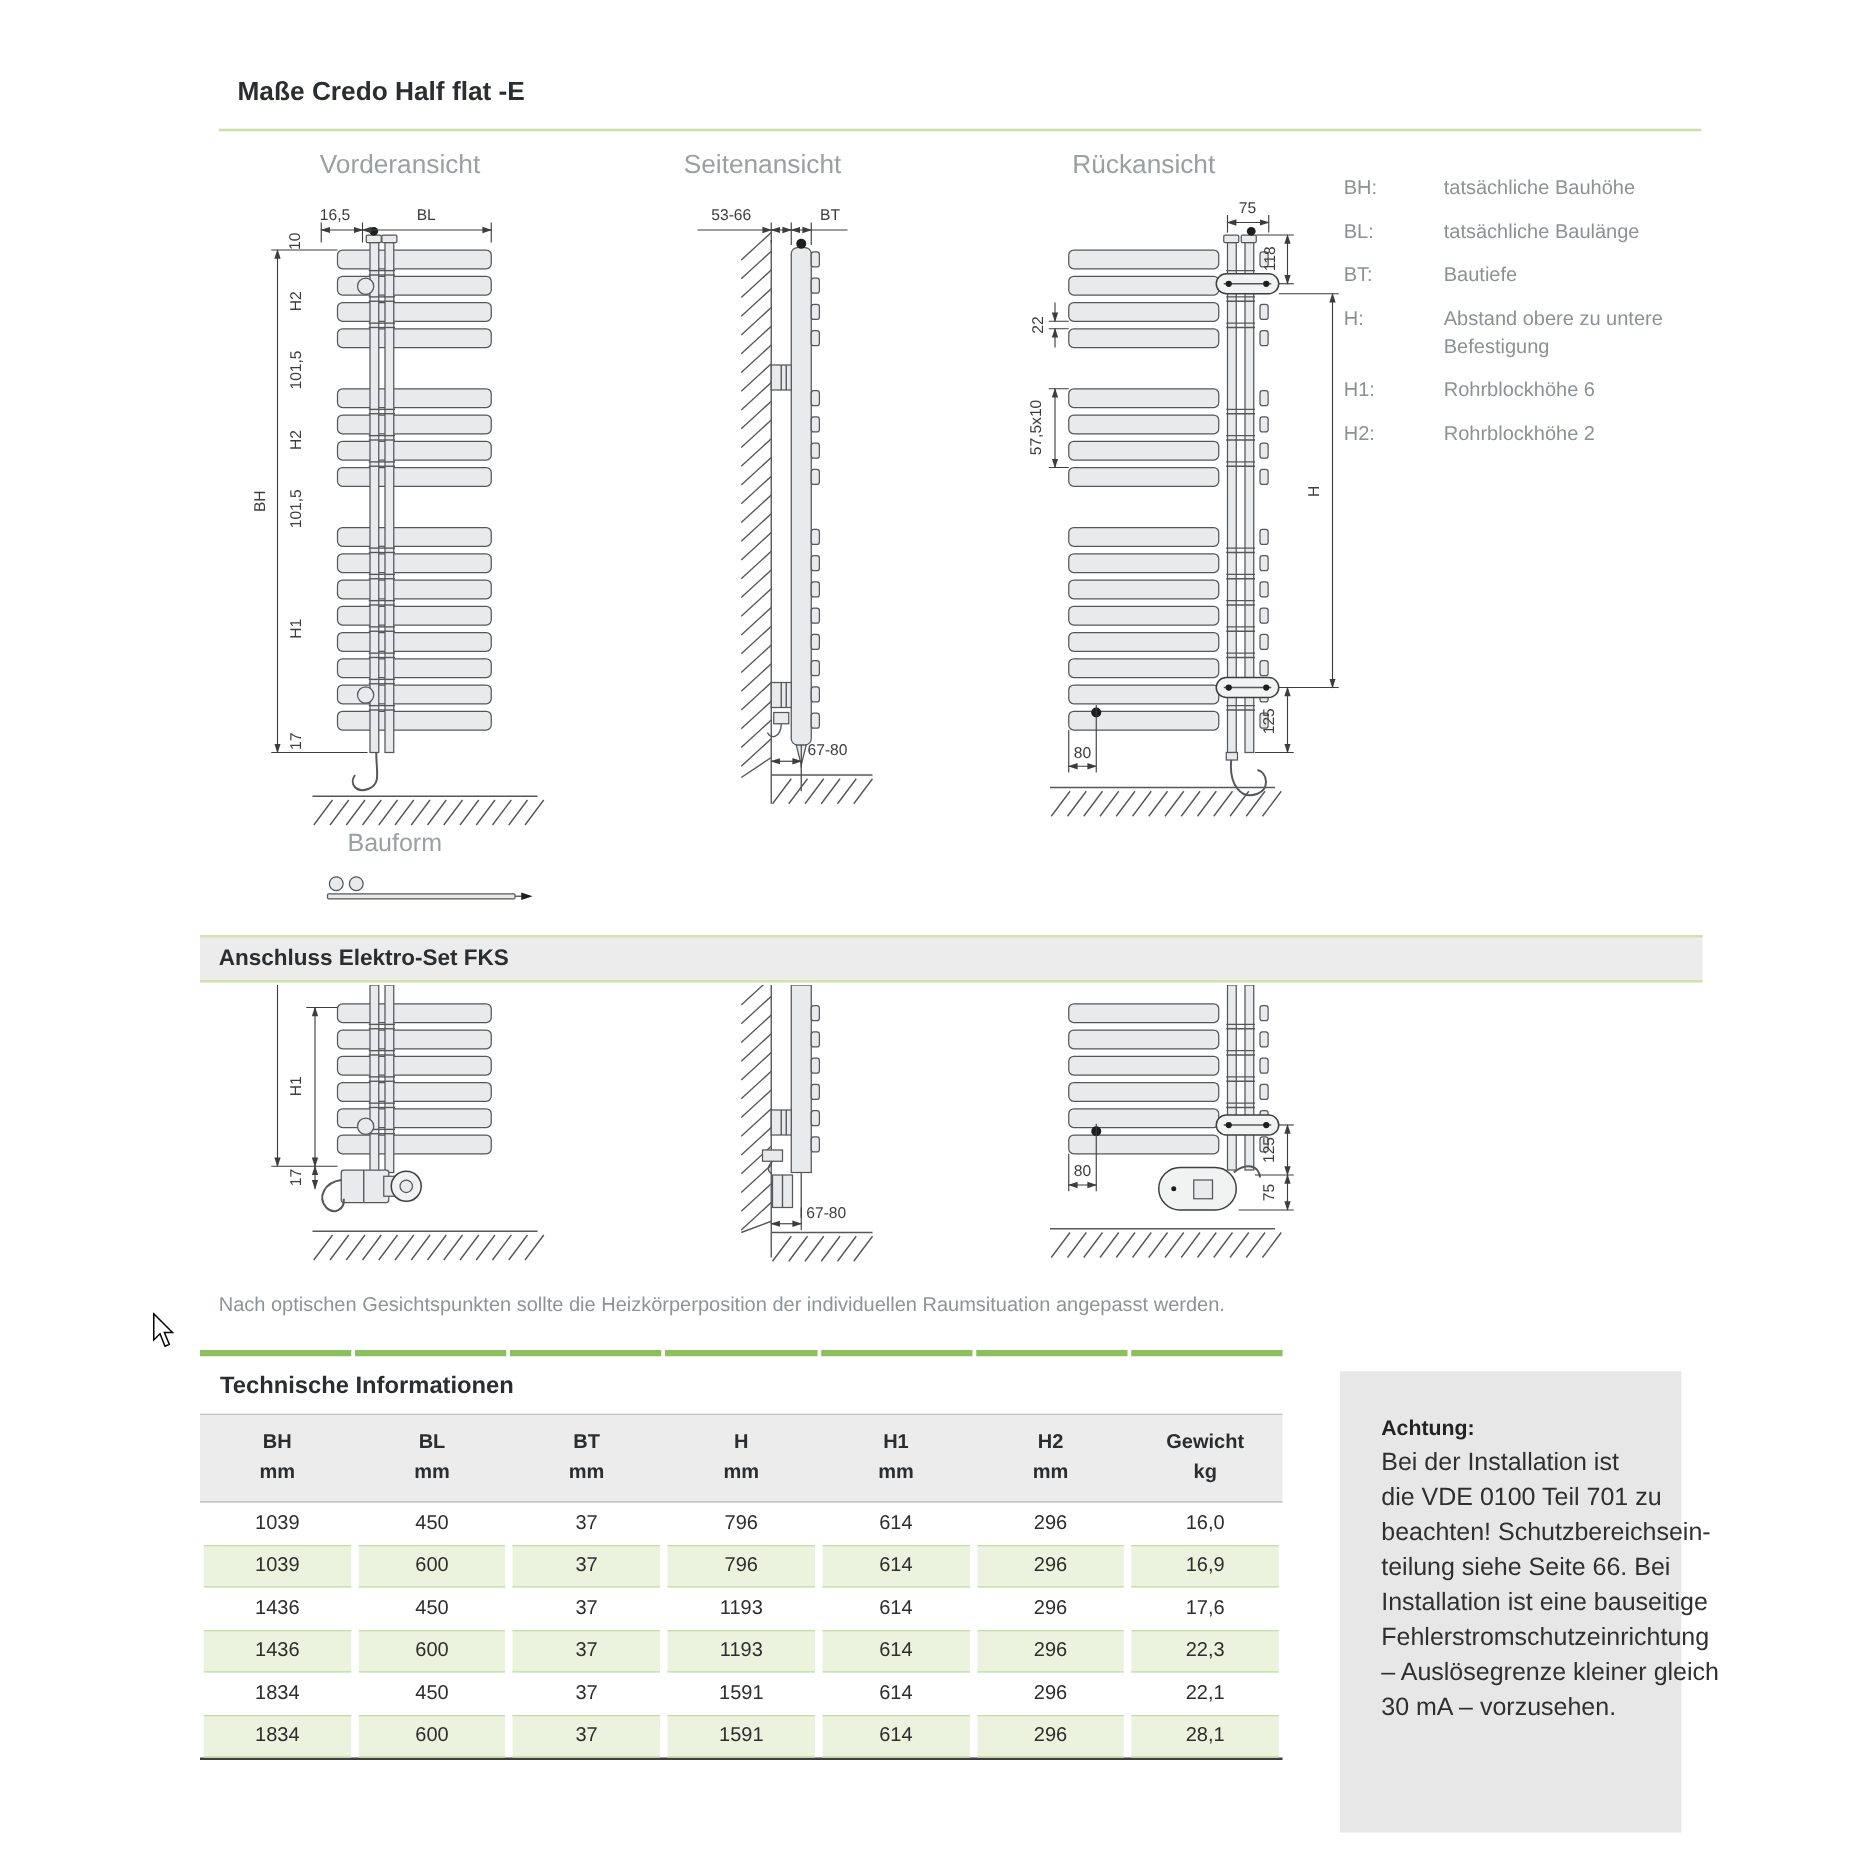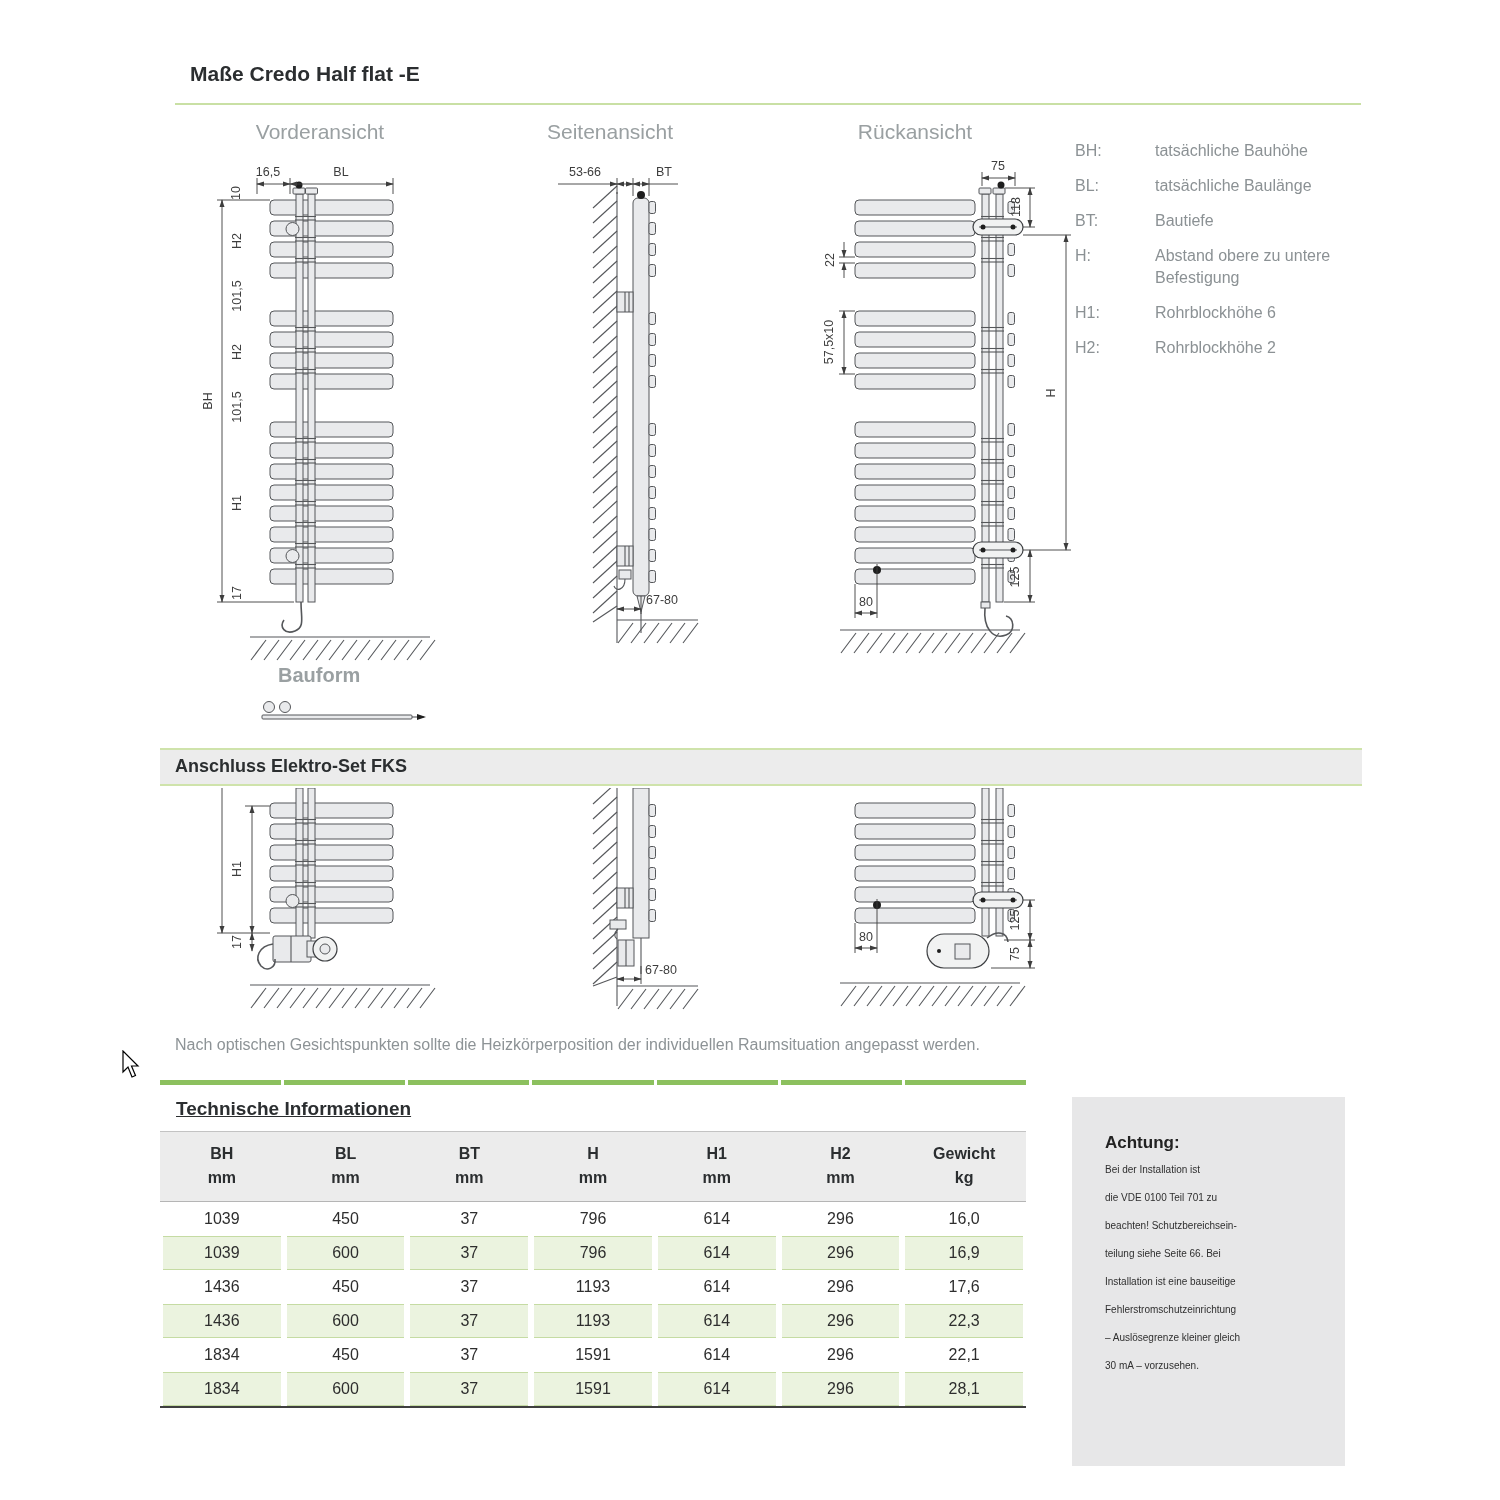--- a/index.html
+++ b/index.html
@@ -6,38 +6,38 @@
   body{width:1500px;height:1500px;position:relative;font-family:"Liberation Sans",sans-serif;color:#2f3234;}
   .abs{position:absolute;}
   #page-title{left:190px;top:62px;font-size:21px;font-weight:bold;color:#2b2e30;}
   #title-underline{left:175px;top:103px;width:1186px;height:2px;background:#c9e0a4;}
   .view-heading{top:120px;width:170px;text-align:center;font-size:21px;color:#9aa0a2;}
   #vh-front{left:235px;} #vh-side{left:525px;} #vh-rear{left:830px;}
   #legend{left:1075px;top:140px;width:270px;}
   .legend-row{display:flex;margin-bottom:13px;font-size:16px;color:#8b9194;line-height:22px;justify-content:center;}
   .legend-abbr{width:80px;flex:0 0 80px;}
   .legend-label{width:190px;}
-  #bauform-label{left:278px;top:664px;font-size:20px;color:#9aa0a2;font-weight:bold;}
+  #bauform-label{left:278px;top:664px;font-size:20px;color:#9aa0a2;}
   #section2-band{left:160px;top:748px;width:1202px;height:34px;background:#ececec;border-top:2px solid #cfe3ab;border-bottom:2px solid #cfe3ab;}
   #section2-band span{display:block;padding-left:15px;line-height:33px;font-size:18px;font-weight:bold;color:#2b2e30;}
   #note-line{left:175px;top:1036px;font-size:16px;color:#8d9396;}
   
   #tech-table{left:160px;top:1080px;width:866px;border-bottom:2px solid #3f3f3f;}
   #green-bar{display:flex;gap:3px;height:5px;}
   #green-bar div{flex:1;background:#8cc05e;}
-  #tbl-title{font-size:19px;font-weight:bold;color:#2b2e30;margin:13px 0 11px 16px;text-decoration:underline;}
+  #tbl-title{font-size:19px;font-weight:bold;color:#2b2e30;margin:13px 0 11px 16px;}
   #tbl-header{display:flex;background:#ececec;border-top:1px solid #c3c3c3;border-bottom:1px solid #b5b5b5;padding:10px 0 11px;}
   .hcol{flex:1;text-align:center;font-size:16px;font-weight:bold;color:#2b2e30;line-height:24px;}
   .trow{display:flex;height:34px;}
   .tcell{flex:1;display:flex;align-items:center;justify-content:center;font-size:16px;color:#2e2e2e;}
   .trow.green .tcell{background:#ebf3df;border-top:1px solid #c5dba3;border-bottom:1px solid #c5dba3;margin:0 3px;}
   
   #notice-box{left:1072px;top:1097px;width:273px;height:369px;background:#e7e7e8;box-sizing:border-box;padding:36px 20px 0 33px;}
   #notice-title{font-size:17px;font-weight:bold;color:#222;margin-bottom:3px;}
-  .notice-line{font-size:10px;color:#2f2f2f;line-height:28px;white-space:nowrap;}
+  .notice-line{font-size:20px;color:#2f2f2f;line-height:28px;white-space:nowrap;}
   
   .bar{fill:#e9eaec;stroke:#55575a;stroke-width:1;}
   .tube{fill:#e9eaec;stroke:#55575a;stroke-width:1;}
   .lite{fill:#f1f2f2;stroke:#3d3f42;stroke-width:1.2;}
   .thin{stroke:#55575a;stroke-width:1.1;fill:none;}
   .dim{stroke:#3d3d3d;stroke-width:0.9;fill:none;}
   .dimtxt{fill:#3d3d3d;font-size:12.5px;font-family:"Liberation Sans",sans-serif;}
   .dark{fill:#1e1e1e;}
 </style>
 </head>

